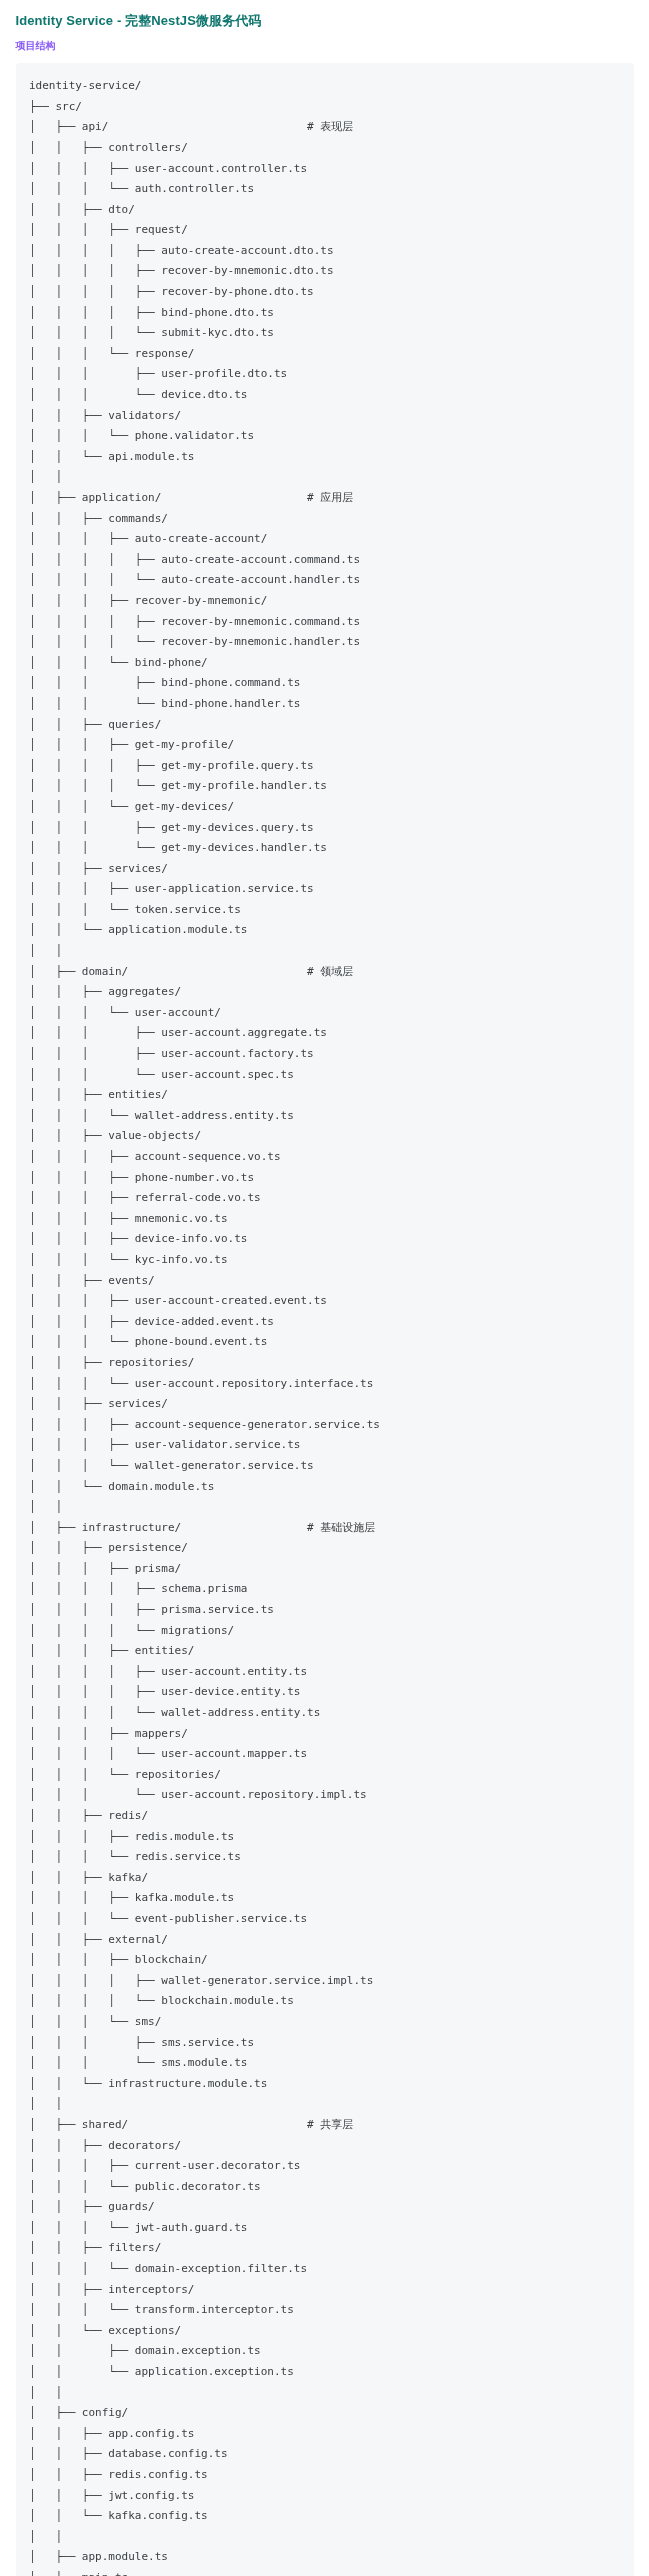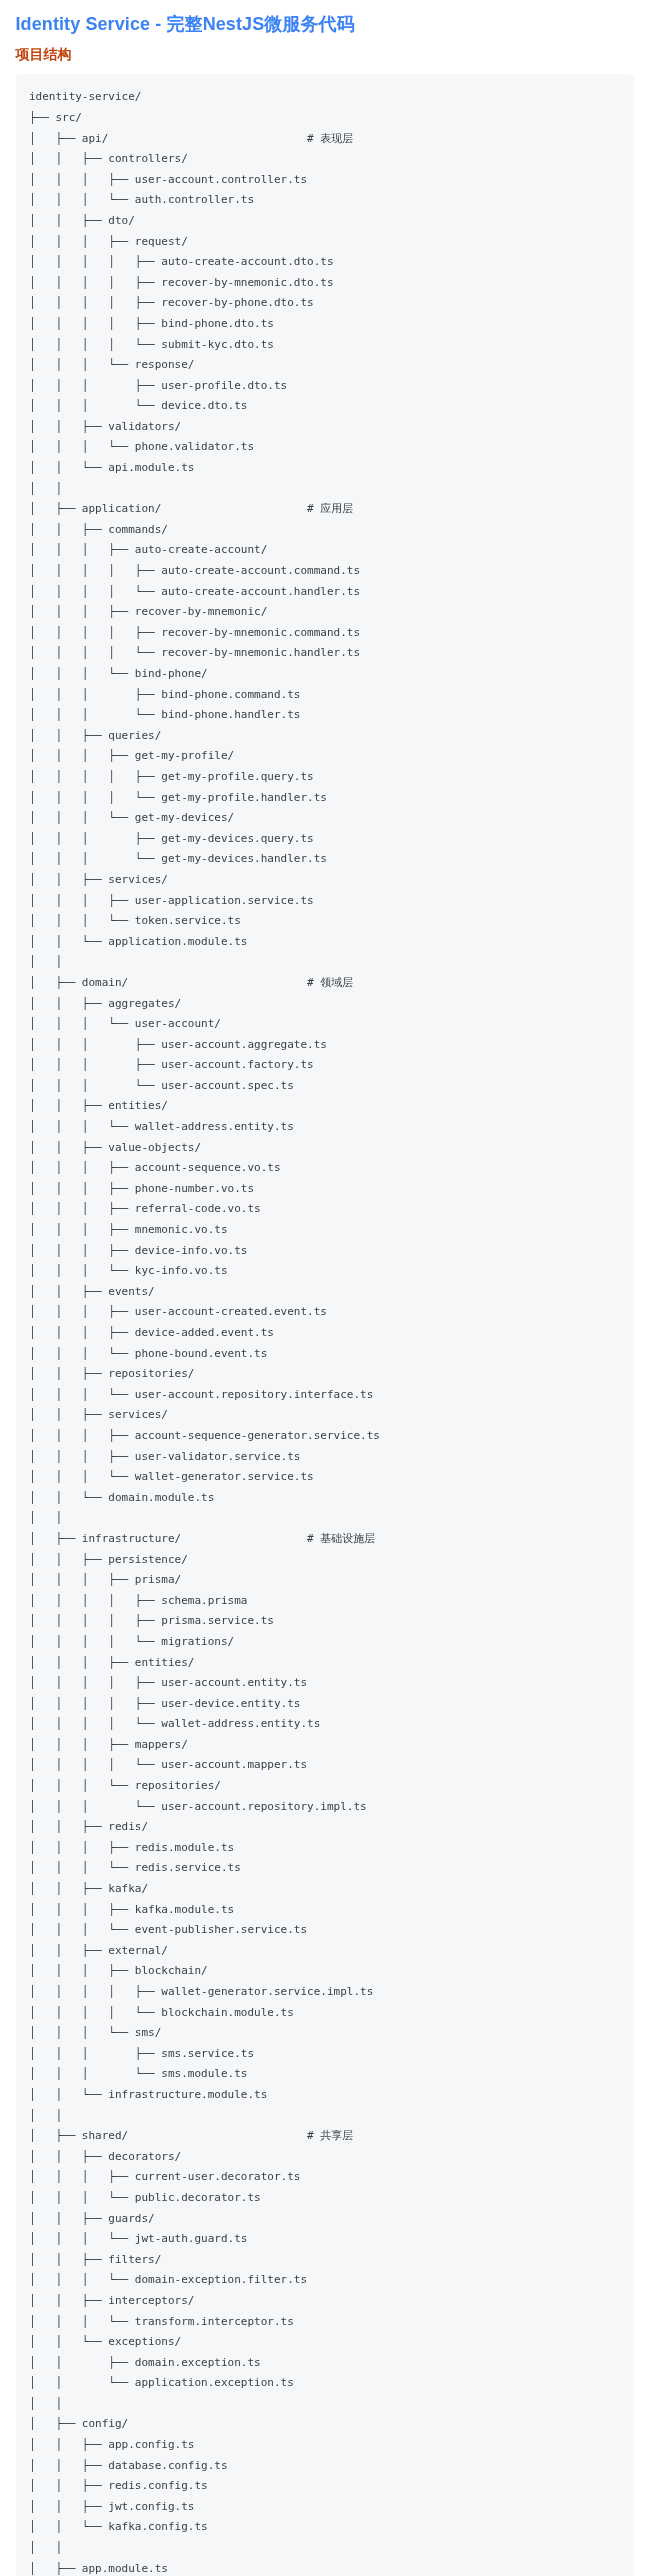--- a/index.html
+++ b/index.html
@@ -6,32 +6,32 @@
   html, body { background: #ffffff; }
   body {
     width: 649px;
     min-height: 3043px;
     margin: 0 auto;
     padding: 13.4px 15.5px 12.4px 15.5px;
     font-family: "Liberation Sans", "DejaVu Sans", sans-serif;
     color: #1f2328;
   }
   .doc-title {
-    font-size: 18px;
+    font-size: 13px;
     line-height: 1.25;
     font-weight: 700;
-    color: #3b82f6;
+    color: #0f766e;
     margin: 0 0 10.3px 0;
     letter-spacing: 0.1px;
   }
   .section-heading {
-    font-size: 14px;
+    font-size: 10px;
     line-height: 1.25;
     font-weight: 700;
-    color: #c2410c;
+    color: #8b5cf6;
     margin: 0 0 10.3px 0;
   }
   .code-block {
     background: #f6f7f8;
     border-radius: 4.1px;
     padding: 13.4px;
     overflow: hidden;
     white-space: pre;
   }
   .code-block code {

